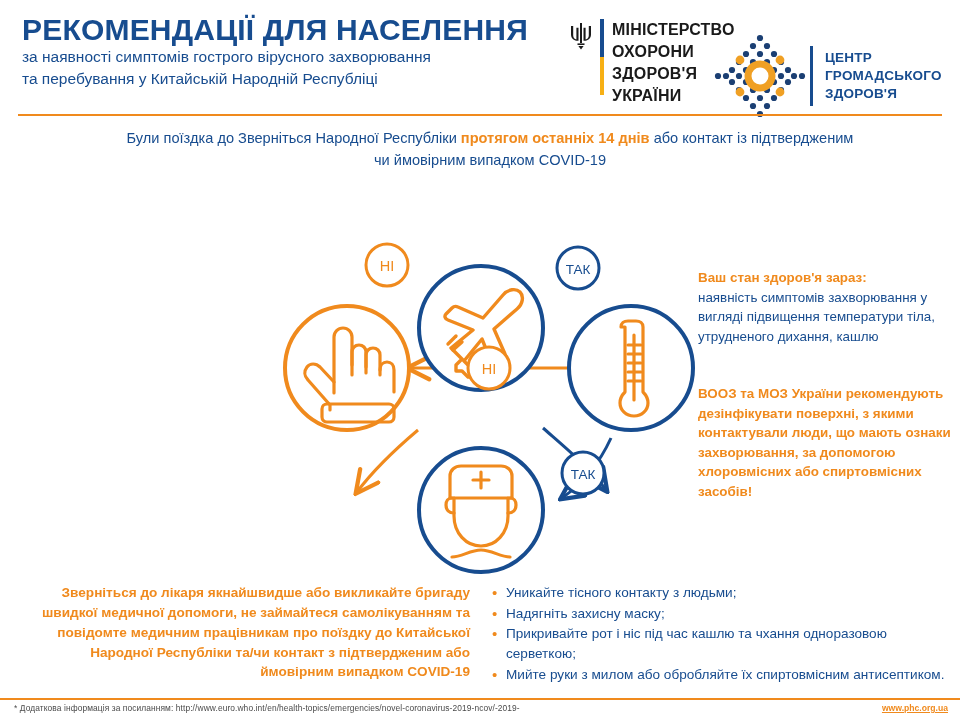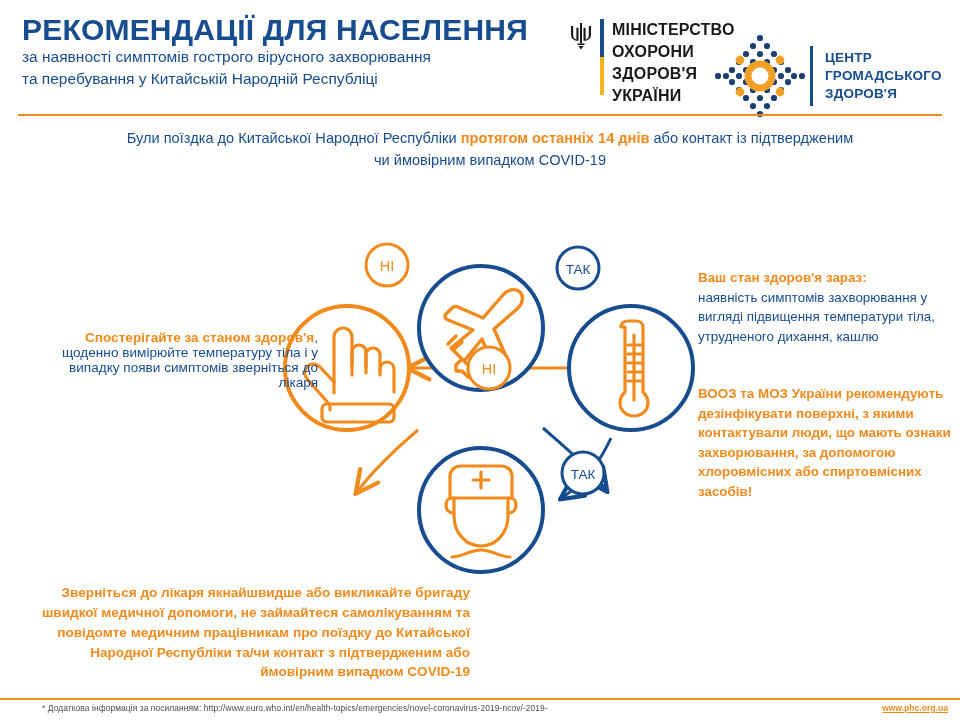--- a/index.html
+++ b/index.html
@@ -69,21 +69,21 @@
   #bottom-right { left: 492px; top: 583px; width: 460px; }
   #bottom-right ul { list-style: none; }
   #bottom-right li { position: relative; padding-left: 14px;
       font-size: 13.6px; color: #174c8f; line-height: 1.45; margin-bottom: 1px; }
   #bottom-right li::before { content: "•"; position: absolute; left: 0; top: -1px;
       color: #f08a1d; font-size: 15px; }
 
   
   #footer-rule { position: absolute; left: 0; top: 698px; width: 960px; height: 2px; background: #f08a1d; }
   #footer-note { position: absolute; left: 14px; top: 703px; font-size: 8.4px; color: #4a4a4a;
-      letter-spacing: 0.1px; white-space: nowrap; margin-left: 28px; }
+      letter-spacing: 0.1px; white-space: nowrap; }
   #footer-site { position: absolute; right: 12px; top: 703px; font-size: 8.6px;
       color: #f08a1d; font-weight: bold; }
 </style>
 </head>
 <body>
 
 <div id="page">
 
   <div id="header">
 
@@ -165,21 +165,21 @@
         <div>ЦЕНТР</div>
         <div>ГРОМАДСЬКОГО</div>
         <div>ЗДОРОВ'Я</div>
       </div>
     </div>
 
     <div id="header-rule"></div>
   </div>
 
   <div id="question">
-    <span>Були поїздка до Китайської Народної Республіки </span><span class="hl">протягом останніх 14 днів</span><span> або контакт із підтвердженим чи ймовірним випадком COVID-19</span>
+    <span>Були поїздка до Зверніться Народної Республіки </span><span class="hl">протягом останніх 14 днів</span><span> або контакт із підтвердженим чи ймовірним випадком COVID-19</span>
   </div>
 
   <div id="diagram">
     <svg width="960" height="420" viewBox="0 0 960 420">
       <defs>
         <marker id="arrO" viewBox="0 0 12 12" refX="10" refY="6" markerWidth="9" markerHeight="9" orient="auto">
           <path d="M1,1 L11,6 L1,11" fill="none" stroke="#f08a1d" stroke-width="1.9" stroke-linecap="round"></path>
         </marker>
         <marker id="arrB" viewBox="0 0 12 12" refX="10" refY="6" markerWidth="9" markerHeight="9" orient="auto">
           <path d="M1,1 L11,6 L1,11" fill="none" stroke="#174c8f" stroke-width="1.9" stroke-linecap="round"></path>
@@ -263,30 +263,35 @@
         <circle cx="489" cy="208" r="21" fill="#fff" stroke="#f08a1d" stroke-width="3"></circle>
         <text x="489" y="214" text-anchor="middle" font-family="Liberation Sans, sans-serif" font-size="14.5" fill="#f08a1d">НІ</text>
       </g>
       <g>
         <circle cx="583" cy="313" r="21" fill="#fff" stroke="#174c8f" stroke-width="3"></circle>
         <text x="583" y="319" text-anchor="middle" font-family="Liberation Sans, sans-serif" font-size="13.5" fill="#174c8f">ТАК</text>
       </g>
     </svg>
   </div>
 
-  <div id="left-watch" class="tblock">
-    <span class="em">Спостерігайте за станом здоров'я</span><span>, щоденно вимірюйте температуру тіла і у випадку появи симптомів зверніться до лікаря</span>
-  </div>
 
   <div id="right-health" class="tblock">
     <span class="em">Ваш стан здоров'я зараз:</span><br><span>наявність симптомів захворювання у вигляді  підвищення температури тіла, утрудненого дихання, кашлю</span>
   </div>
 
   <div id="right-who" class="tblock">ВООЗ та МОЗ України рекомендують дезінфікувати поверхні, з якими контактували люди, що мають ознаки захворювання, за допомогою хлоровмісних або спиртовмісних засобів!</div>
 
   <div id="bottom-left" class="tblock">Зверніться до лікаря якнайшвидше або викликайте бригаду швидкої медичної допомоги, не займайтеся самолікуванням та повідомте медичним працівникам про поїздку до Китайської Народної Республіки та/чи контакт з підтвердженим або ймовірним випадком COVID-19</div>
 
+  <div id="bottom-right" class="tblock">
+    <ul>
+      <li>Уникайте тісного контакту з людьми;</li>
+      <li>Надягніть захисну  маску;</li>
+      <li>Прикривайте рот і ніс під час кашлю та чхання одноразовою серветкою;</li>
+      <li>Мийте руки з милом або обробляйте їх спиртовмісним антисептиком.</li>
+    </ul>
+  </div>
 
   <div id="footer-rule"></div>
   <div id="footer-note">* Додаткова інформація за посиланням: http://www.euro.who.int/en/health-topics/emergencies/novel-coronavirus-2019-ncov/-2019-</div>
   <a id="footer-site" href="#">www.phc.org.ua</a>
 
 </div>
 
 </body></html>

